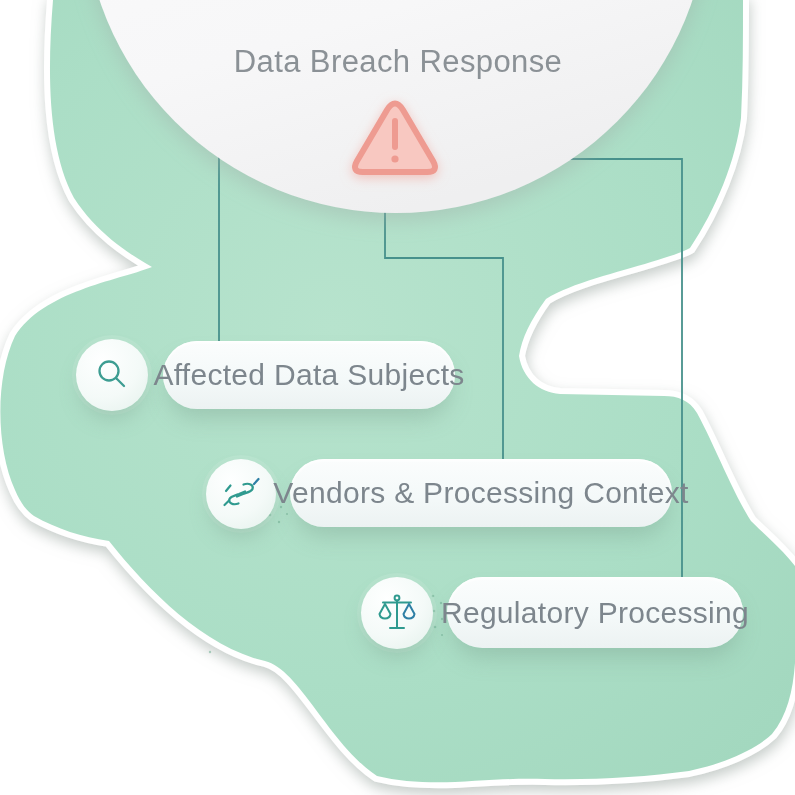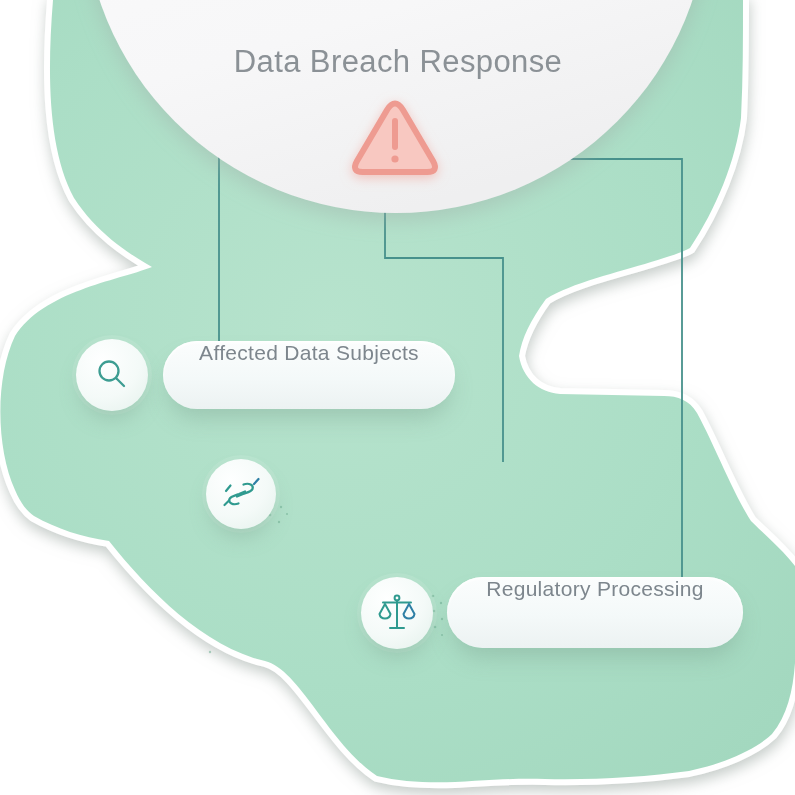--- a/index.html
+++ b/index.html
@@ -9,22 +9,22 @@
   .title{position:absolute;left:98px;top:41px;width:600px;height:42px;
          line-height:42px;text-align:center;font-size:31px;letter-spacing:.4px;
          color:#8b9196;z-index:2;}
   .icon-circle{position:absolute;border-radius:50%;z-index:2;
          background:radial-gradient(circle at 36% 30%, #feffff 0%, #f4faf8 55%, #eaf4f0 82%, rgba(232,244,239,.35) 100%);
          box-shadow:0 12px 20px -4px rgba(120,155,138,.35), 0 0 0 4px rgba(255,255,255,.10);
          display:flex;align-items:center;justify-content:center;}
   .pill{position:absolute;border-radius:36px;z-index:2;
          background:linear-gradient(#fbfdfd 0%, #f4f9f9 55%, #ecf2f2 100%);
          box-shadow:0 14px 22px -5px rgba(118,155,138,.38), inset 0 2px 3px rgba(255,255,255,.95);
-         display:flex;justify-content:center;
-         font-size:21px;color:#7d868d;letter-spacing:.3px;white-space:nowrap;}
+         display:flex;align-items:center;justify-content:center;
+         font-size:30px;color:#7d868d;letter-spacing:.3px;white-space:nowrap;}
   #icon1{left:76px;top:339px;width:72px;height:72px;}
   #icon2{left:206px;top:459px;width:70px;height:70px;}
   #icon3{left:361px;top:577px;width:72px;height:72px;}
   #pill1{left:163px;top:341px;width:292px;height:68px;}
   #pill2{left:290px;top:459px;width:382px;height:68px;}
   #pill3{left:447px;top:577px;width:296px;height:71px;}
 </style>
 </head>
 <body>
 
@@ -127,20 +127,23 @@
     <svg width="44" height="44" viewBox="0 0 44 44">
       <g fill="none" stroke="#2f9a8f" stroke-width="2.2" stroke-linecap="round" stroke-linejoin="round">
         <path d="M 7,19 L 11.5,13.5"></path>
         <path d="M 35,12 L 39.5,7" stroke="#2e7fa5"></path>
         <path d="M 24.5,12.5 C 30,10.5 35,13 33.5,17 C 32.5,19.5 28,20.5 24,22 L 18,24.5"></path>
         <path d="M 19.5,31.5 C 14,33.5 9,31 10.5,27 C 11.5,24.5 16,23.5 20,22 L 26,19.5"></path>
         <path d="M 5.5,33 L 10,28.5"></path>
       </g>
     </svg>
   </div>
+  <div class="pill" id="pill2">
+    <span>Vendors &amp; Processing Context</span>
+  </div>
 
   <div class="icon-circle" id="icon3">
     <svg width="44" height="44" viewBox="0 0 44 44">
       <g fill="none" stroke="#2f9a8f" stroke-width="2" stroke-linecap="round" stroke-linejoin="round">
         <circle cx="22" cy="7" r="2.4"></circle>
         <path d="M 8,11.5 H 36"></path>
         <path d="M 22,9.5 V 36"></path>
         <path d="M 15,37 H 29"></path>
         <path d="M 10,13 L 4.5,23 A 5.6,5.6 0 0 0 15.5,23 L 10,13 Z"></path>
         <path d="M 34,13 L 28.5,23 A 5.6,5.6 0 0 0 39.5,23 L 34,13 Z" stroke="#2e7fa5"></path>

